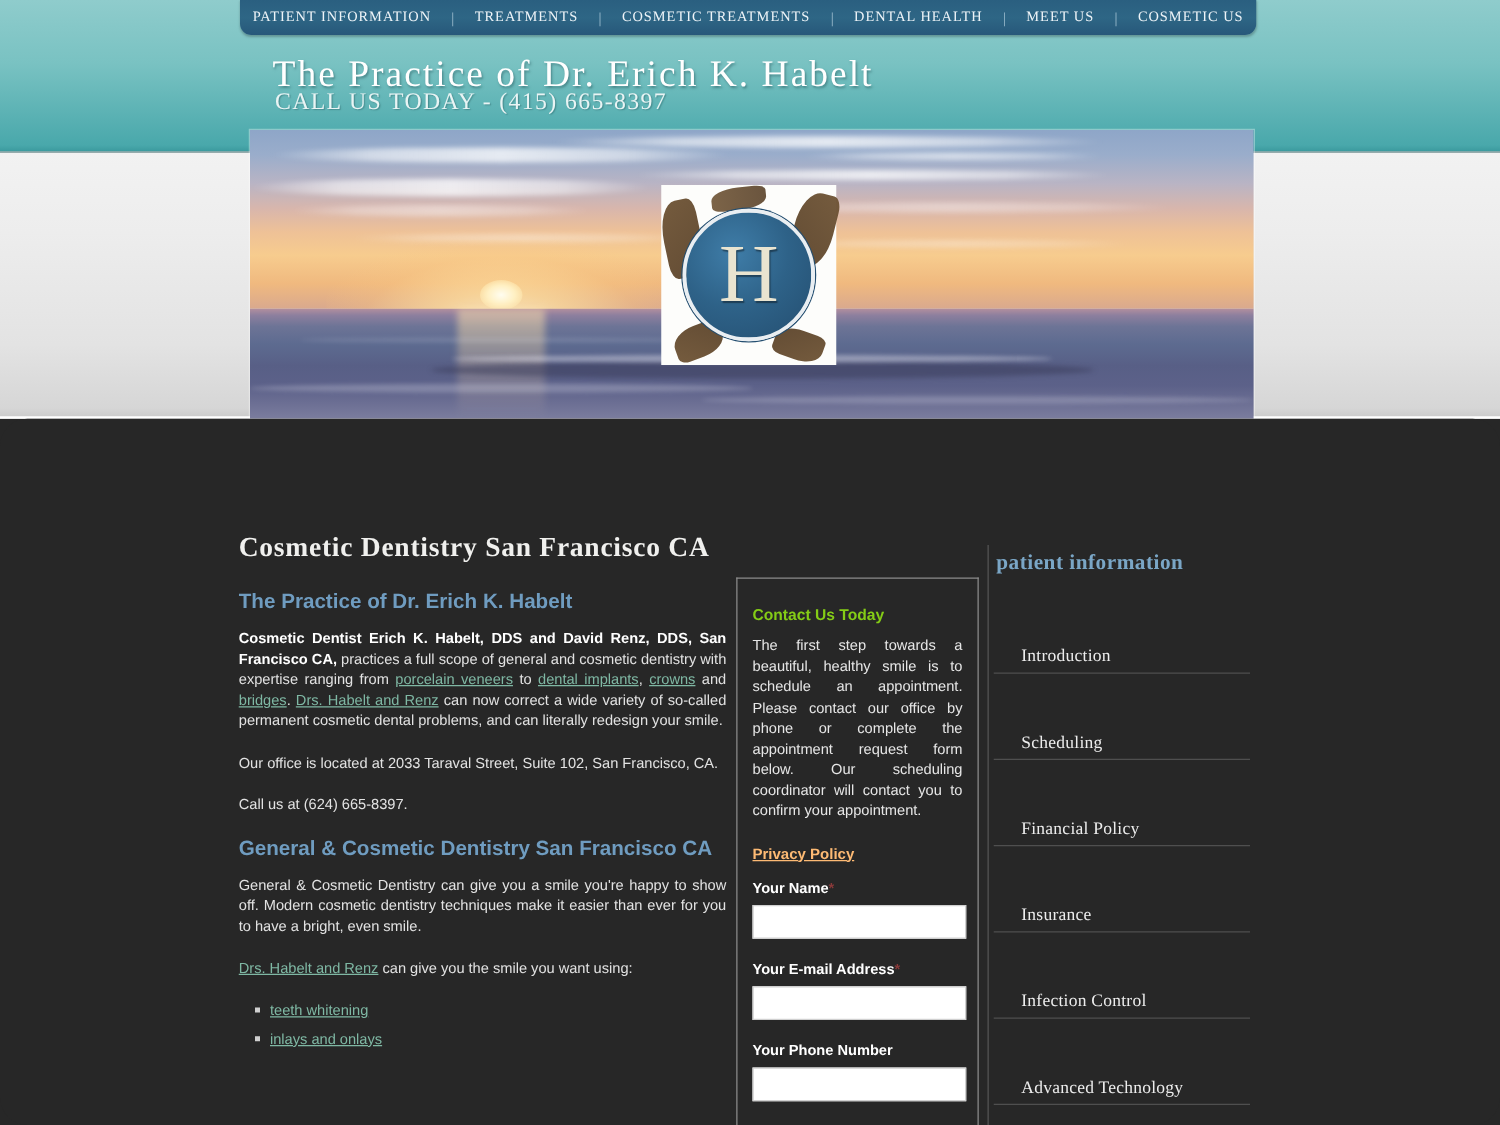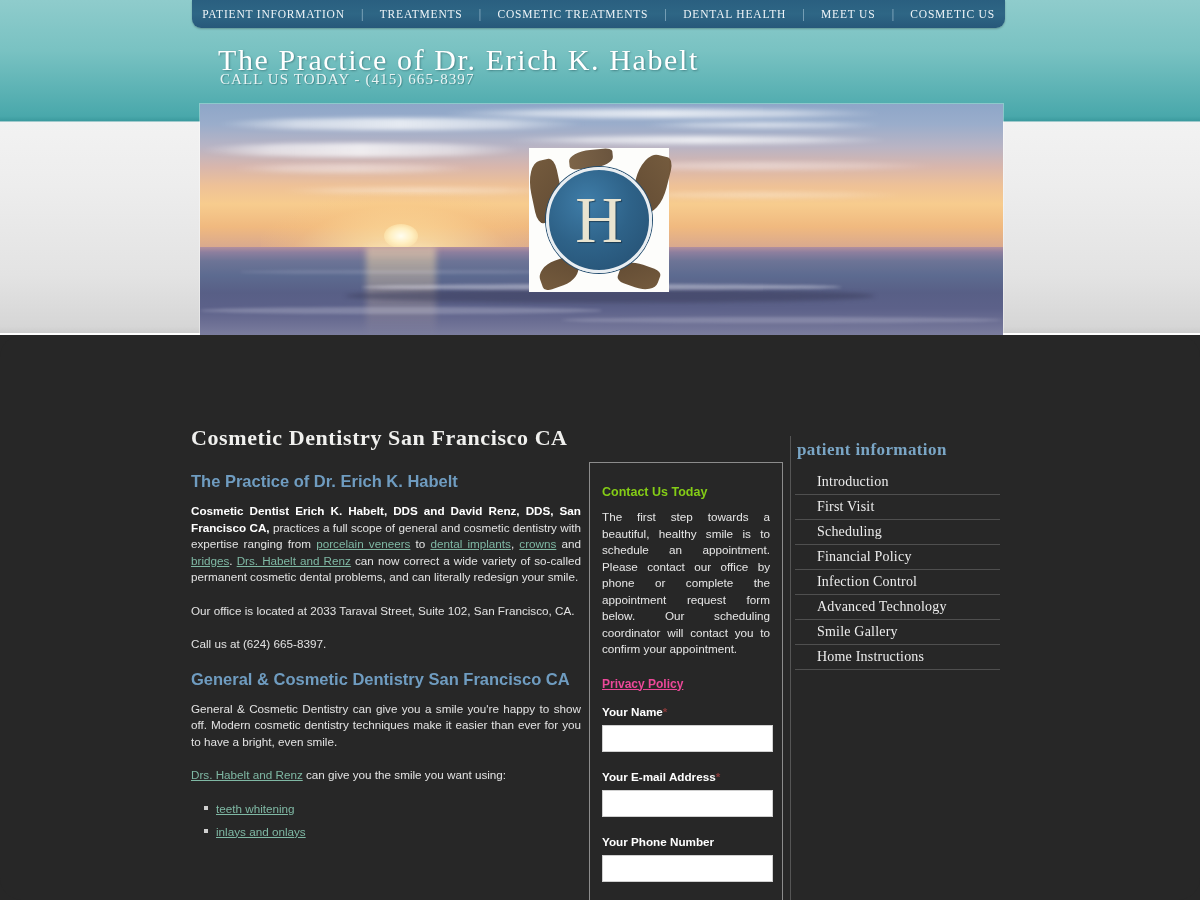--- a/index.html
+++ b/index.html
@@ -46,21 +46,21 @@
     font-family: "Liberation Serif", serif;
     font-size: 30px;
     color: #ffffff;
     letter-spacing: 1.6px;
     text-shadow: 1px 1px 2px rgba(40,90,95,.55);
     white-space: nowrap;
   }
   #site-tagline {
     position: absolute; left: 220px; top: 71px;
     font-family: "Liberation Serif", serif;
-    font-size: 15px;
+    font-size: 19px;
     color: #e9f4f4;
     letter-spacing: 1.1px;
     text-shadow: 1px 1px 1px rgba(40,90,95,.45);
     white-space: nowrap;
   }
 
   
   #midband {
     position: absolute; left: 0; top: 121px; width: 1200px; height: 214px;
     background: linear-gradient(180deg, #f2f2f2 0%, #ededed 30%, #e3e3e3 72%, #d6d6d6 96%, #c9c9c9 100%);
@@ -247,21 +247,21 @@
     margin: 0 0 10px 0;
   }
   #contact-body {
     font-size: 11.7px; line-height: 16.5px; color: #e6e6e6;
     text-align: justify;
     margin: 0 0 16px 0;
   }
   #privacy-link {
     display: inline-block;
     font-size: 12px; font-weight: bold;
-    color: #ec4899; text-decoration: underline;
+    color: #fdba74; text-decoration: underline;
     margin-bottom: 14px;
   }
   .field-label {
     font-size: 11.7px; font-weight: bold; color: #ffffff;
     margin-bottom: 7px;
   }
   .field-label .req { color: #8a3a3a; }
   .field-input {
     display: block;
     width: 171px; height: 27px;
@@ -294,20 +294,21 @@
   }
   ul.side-list li:first-child { border-top: 1px solid transparent; }
   ul.side-list li a {
     display: block;
     font-family: "Liberation Serif", serif;
     font-size: 14px;
     color: #ededed;
     text-decoration: none;
     padding: 4px 0 4px 22px;
     letter-spacing: .2px;
+    margin-top: 44px;
   }
 </style>
 </head>
 <body>
 
 <div id="banner"></div>
 
 <div id="navbar">
   <a class="nav-item" href="#">PATIENT INFORMATION</a>
   <span class="nav-sep">|</span>
@@ -405,29 +406,29 @@
 </div>
 
 <div id="sidebar-divider"></div>
 <div id="sidebar">
   <div id="sidebar-title">patient information</div>
   <ul class="side-list">
     <li>
         <a href="#">Introduction</a>
       </li>
     <li>
-        <a href="#">First Visit</a>
-      </li>
-    <li>
         <a href="#">Scheduling</a>
       </li>
     <li>
         <a href="#">Financial Policy</a>
       </li>
     <li>
+        <a href="#">Insurance</a>
+      </li>
+    <li>
         <a href="#">Infection Control</a>
       </li>
     <li>
         <a href="#">Advanced Technology</a>
       </li>
     <li>
         <a href="#">Smile Gallery</a>
       </li>
     <li>
         <a href="#">Home Instructions</a>

